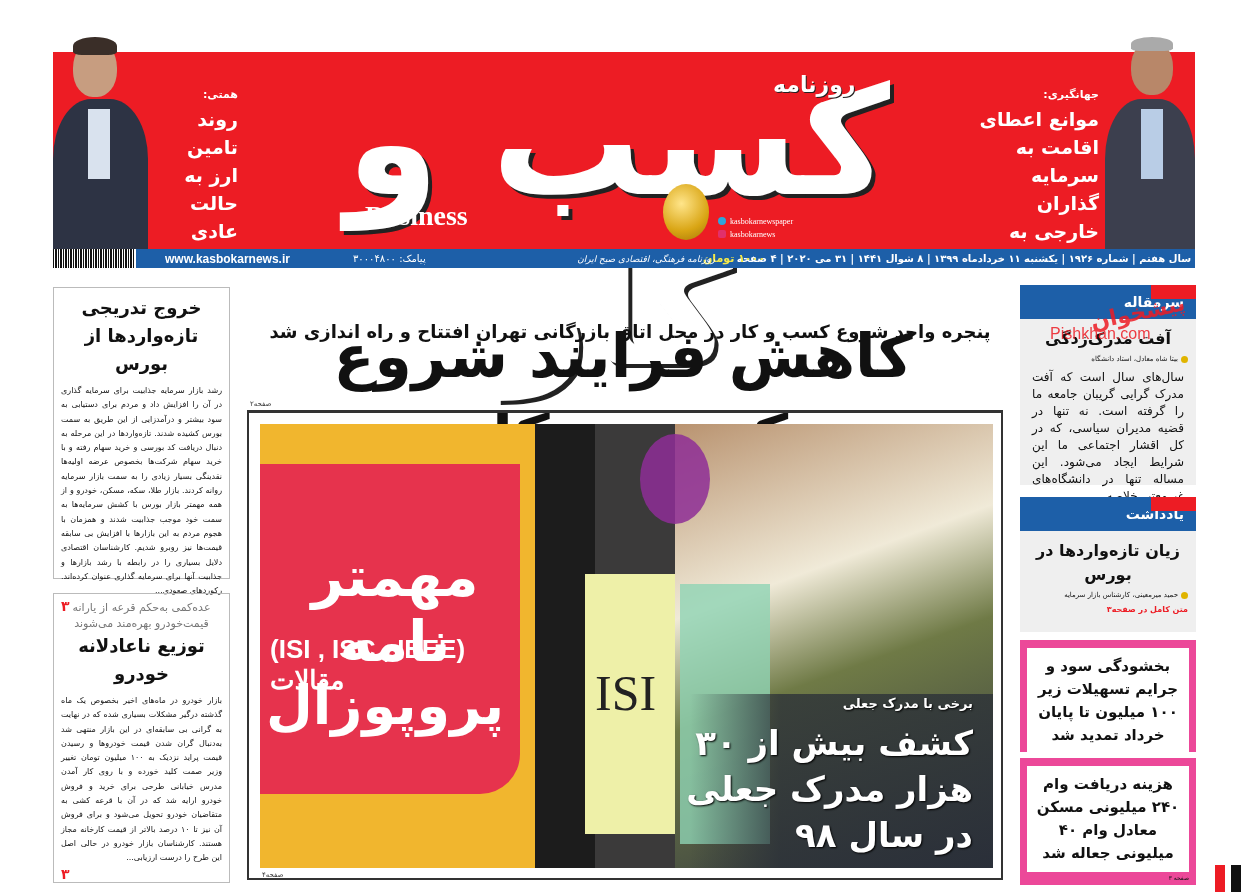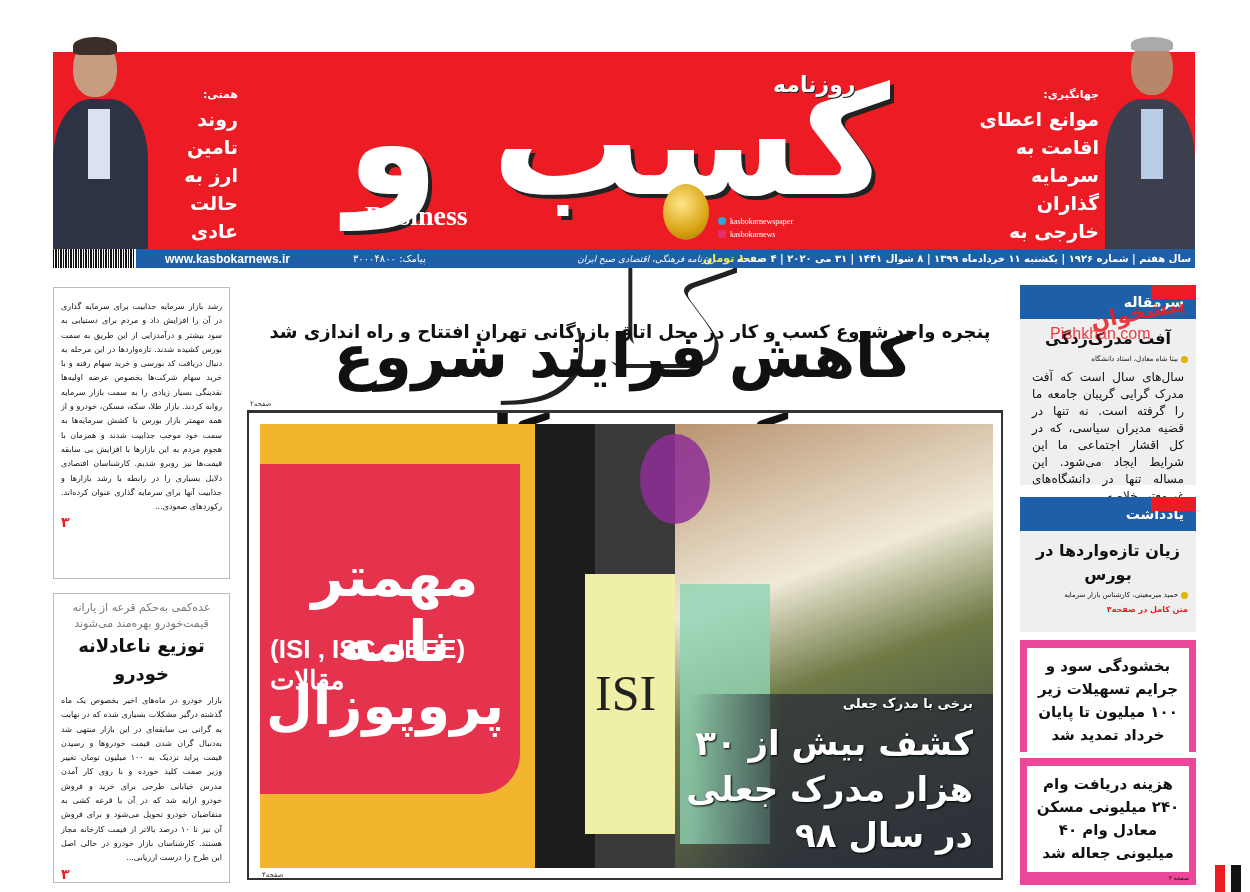--- a/index.html
+++ b/index.html
@@ -148,20 +148,21 @@
 <div class="infobar">
   <div class="barcode"></div>
   <span class="issue">سال هفتم | شماره ۱۹۲۶ | یکشنبه ۱۱ خردادماه ۱۳۹۹ | ۸ شوال ۱۴۴۱ | ۳۱ می ۲۰۲۰ | ۴ صفحه</span>
   <span class="price">۱۰۰۰ تومان</span>
   <span class="slogan">روزنامه فرهنگی، اقتصادی صبح ایران</span>
   <span class="sms">پیامک: ۳۰۰۰۴۸۰۰</span>
   <span class="url">www.kasbokarnews.ir</span>
 </div>
 
 <article class="left-box box-exit">
+  <div class="title">خروج تدریجی تازه‌واردها از بورس</div>
   <p class="body">رشد بازار سرمایه جذابیت برای سرمایه گذاری در آن را افزایش داد و مردم برای دستیابی به سود بیشتر و درآمدزایی از این طریق به سمت بورس کشیده شدند. تازه‌واردها در این مرحله به دنبال دریافت کد بورسی و خرید سهام رفته و با خرید سهام شرکت‌ها بخصوص عرضه اولیه‌ها نقدینگی بسیار زیادی را به سمت بازار سرمایه روانه کردند. بازار طلا، سکه، مسکن، خودرو و از همه مهمتر بازار بورس با کشش سرمایه‌ها به سمت خود موجب جذابیت شدند و همزمان با هجوم مردم به این بازارها با افزایش بی سابقه قیمت‌ها نیز روبرو شدیم. کارشناسان اقتصادی دلایل بسیاری را در رابطه با رشد بازارها و جذابیت آنها برای سرمایه گذاری عنوان کرده‌اند. رکوردهای صعودی...</p>
   <div class="num">۳</div>
 </article>
 
 <article class="left-box box-car">
   <div class="sub">عده‌کمی به‌حکم قرعه از یارانه قیمت‌خودرو بهره‌مند می‌شوند</div>
   <div class="title">توزیع ناعادلانه خودرو</div>
   <p class="body">بازار خودرو در ماه‌های اخیر بخصوص یک ماه گذشته درگیر مشکلات بسیاری شده که در نهایت به گرانی بی سابقه‌ای در این بازار منتهی شد به‌دنبال گران شدن قیمت خودروها و رسیدن قیمت پراید نزدیک به ۱۰۰ میلیون تومان تغییر وزیر صمت کلید خورده و با روی کار آمدن مدرس خیابانی طرحی برای خرید و فروش خودرو ارایه شد که در آن با قرعه کشی به متقاضیان خودرو تحویل می‌شود و برای فروش آن نیز تا ۱۰ درصد بالاتر از قیمت کارخانه مجاز هستند. کارشناسان بازار خودرو در حالی اصل این طرح را درست ارزیابی...</p>
   <div class="num">۳</div>
 </article>

